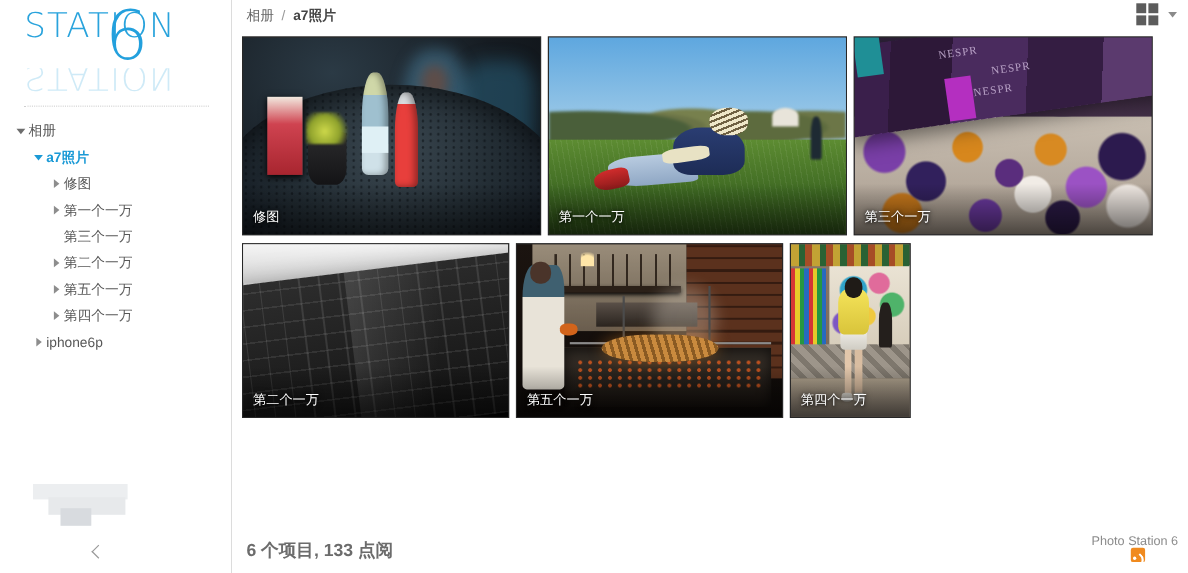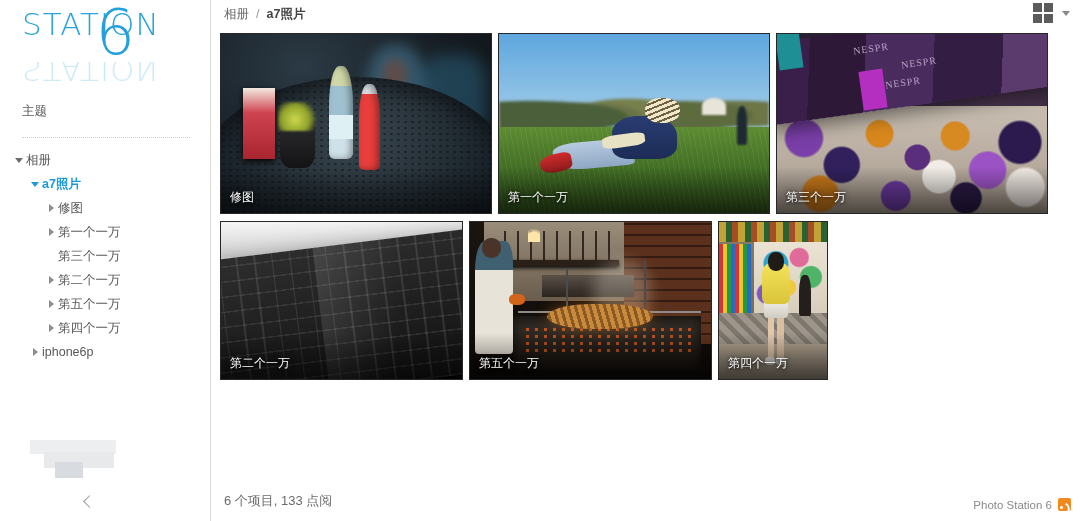--- a/index.html
+++ b/index.html
@@ -366,27 +366,28 @@
   .a6 .shoe1 { position:absolute; left:43%; top:86%; width:9%; height:5%; background:#e8e4dc; border-radius:40%;}
   .a6 .shoe2 { position:absolute; left:53%; top:86%; width:9%; height:5%; background:#dcd7cf; border-radius:40%;}
   .a6 .dark  { position:absolute; left:74%; top:34%; width:11%; height:26%; background:#241f1c; border-radius:40% 40% 10% 10%;}
 
   
   .statusbar {
     position: absolute; left: 0; right: 0; bottom: 0;
     height: 41px;
     display: flex; align-items: center;
     padding-left: 13px;
-    font-size: 13px; color: #6c6c6c;
+    font-size: 16px; color: #6c6c6c;
     background: #fff;
+    font-weight: bold;
   }
   .ps-brand {
     position: absolute; right: 9px; bottom: 10px;
     display: flex; align-items: center;
-    font-size: 11.5px; color: #8b8b8b;
+    font-size: 11.5px; color: #8b8b8b; flex-direction: column;
   }
   .rss-icon {
     width: 13px; height: 13px; margin-left: 6px;
     background: #f08a1e;
     border-radius: 2px;
     position: relative;
   }
   .rss-icon::before {
     content: ""; position: absolute; left: 2px; bottom: 2px;
     width: 3px; height: 3px; background: #fff; border-radius: 50%;
@@ -428,21 +429,20 @@
         <span class="l2">STATION</span>
         <span class="six">6</span>
       </div>
       <div class="logo-reflect">
         <span class="rl">STATION</span>
       </div>
     </div>
 
 
     <div class="nav-links">
-      <div class="nav-link">主题</div>
     </div>
 
     <div class="nav-sep"></div>
 
     <div class="tree">
       <div class="tree-row" style="padding-left:12px">
         <span class="tw">
             <i class="car-down"></i>
           </span>
         <span>相册</span>

